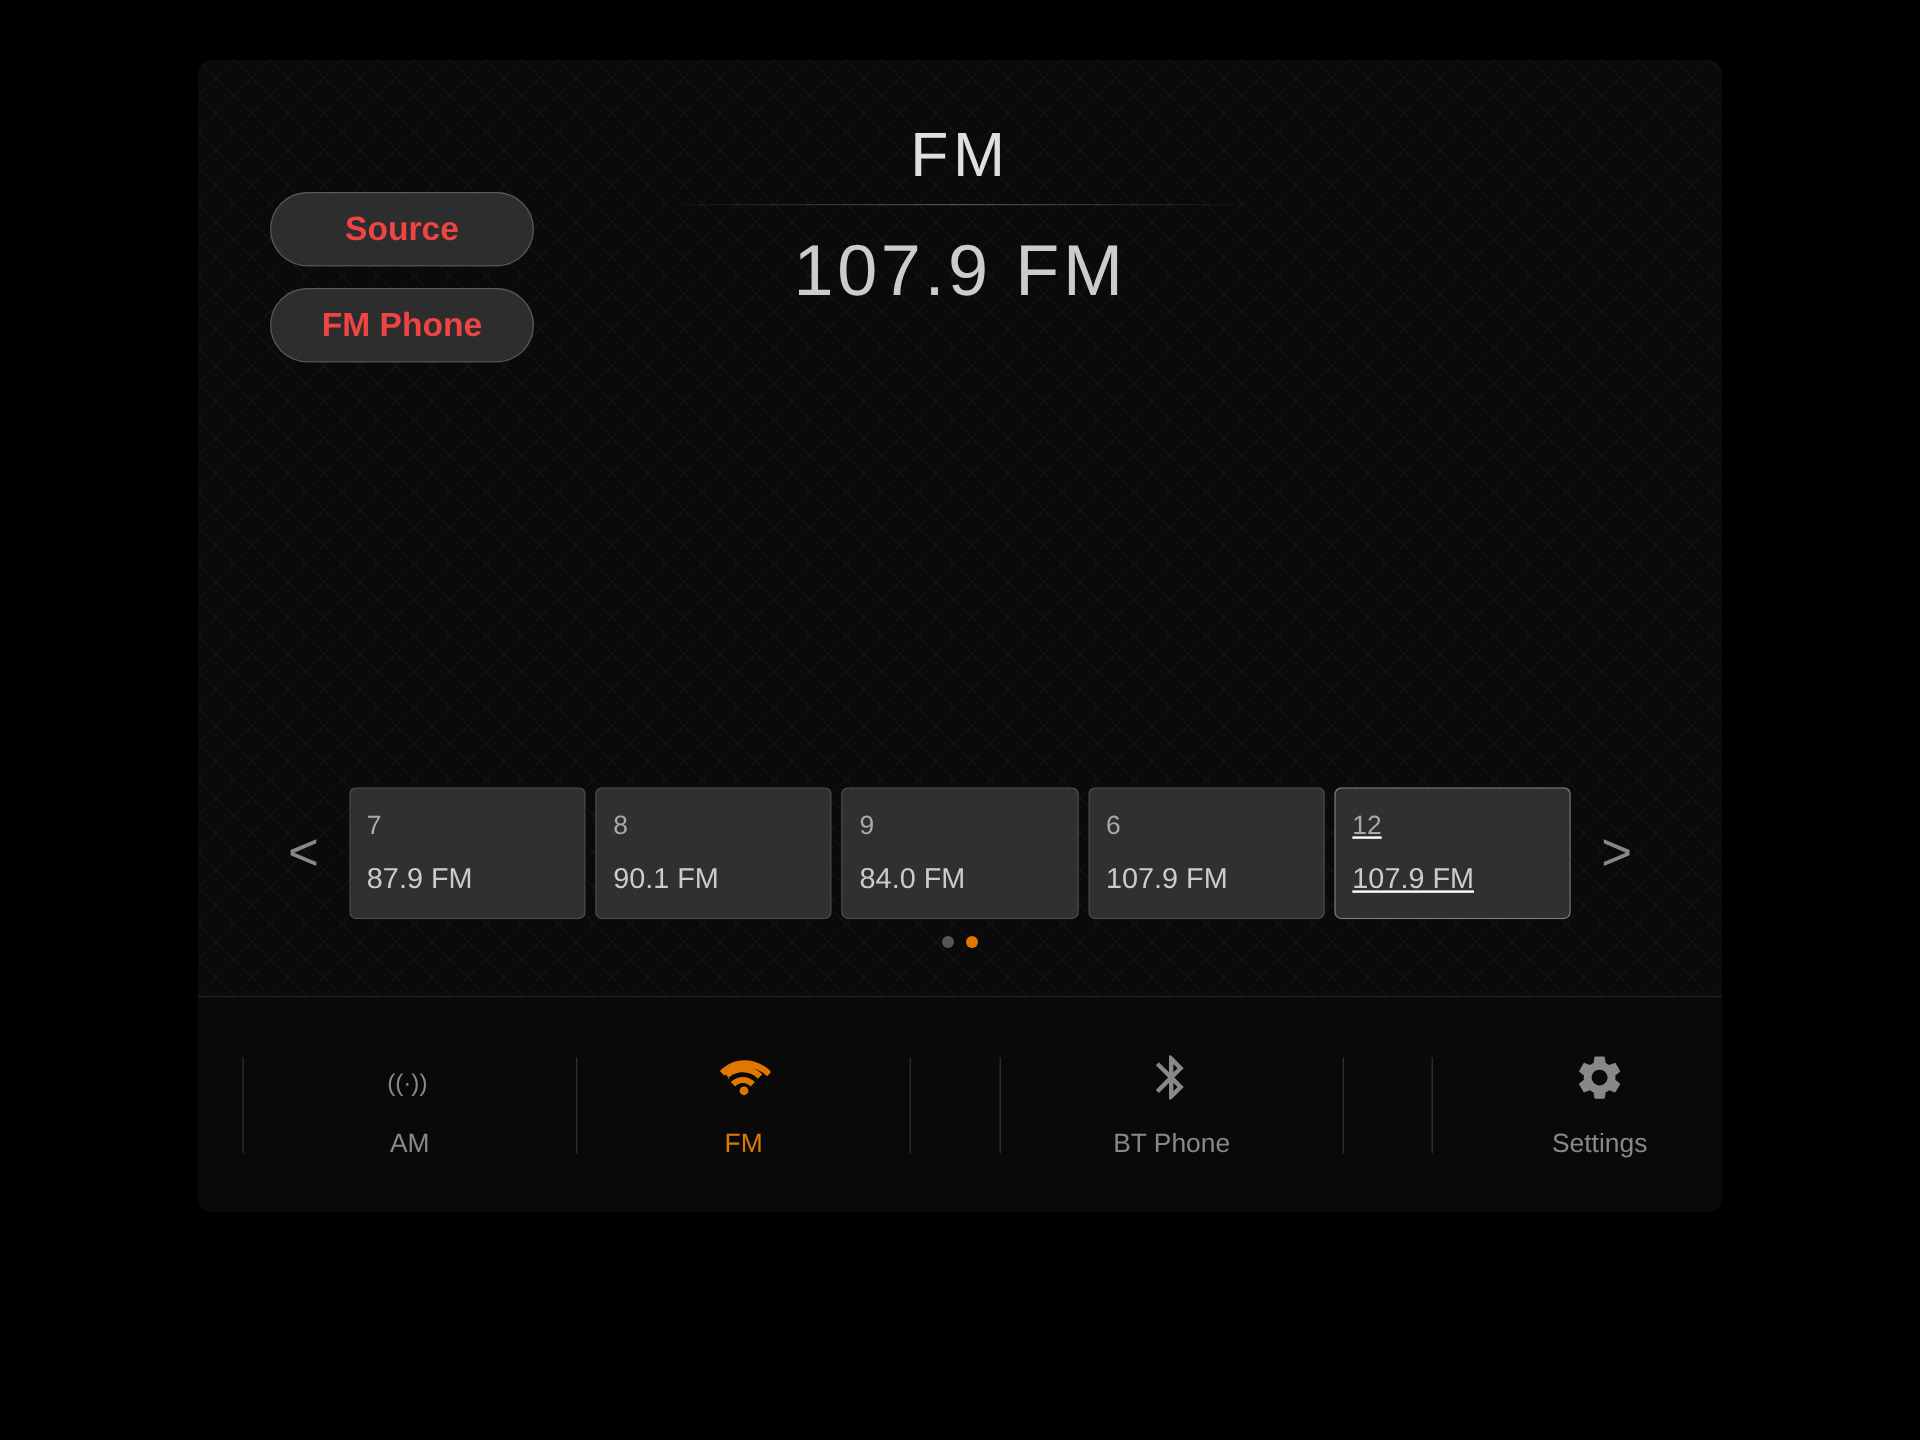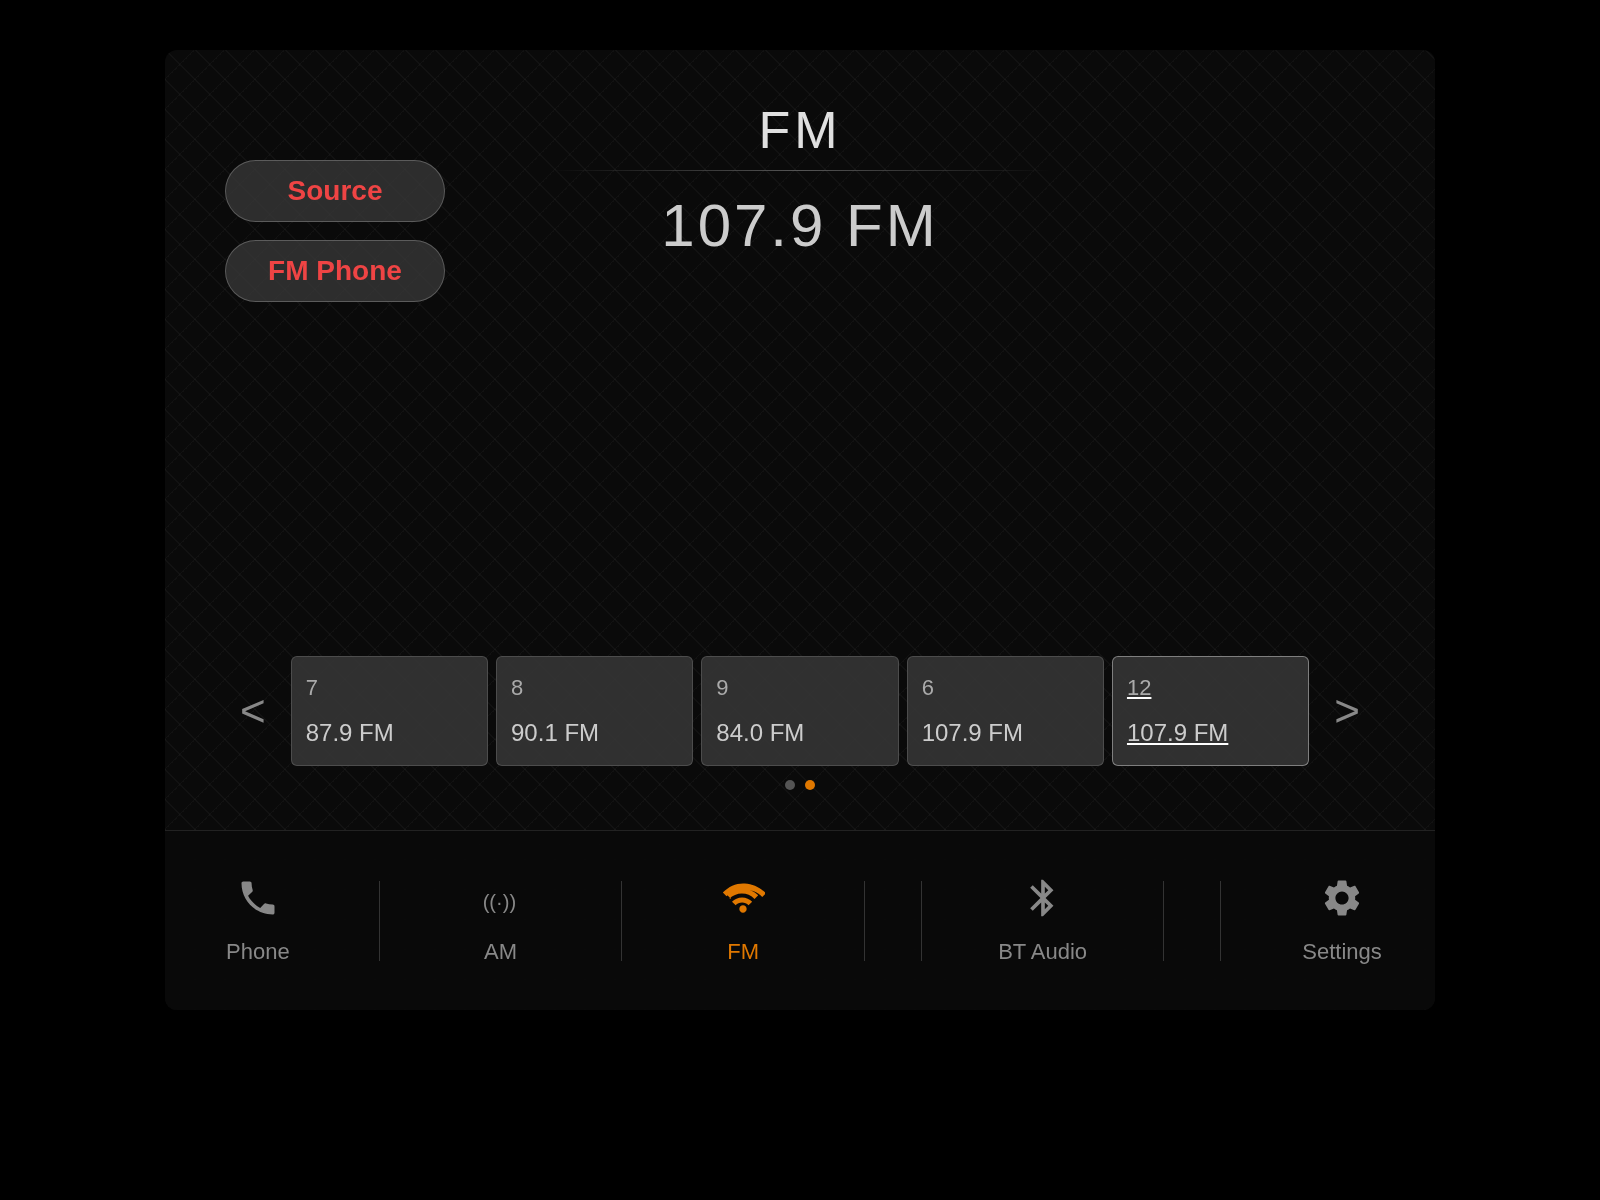--- a/index.html
+++ b/index.html
@@ -280,47 +280,41 @@
         </div>
       <div class="nav-arrow">&gt;</div>
     </div>
     <div class="page-dots" id="page-dots">
         <div class="dot"></div>
         <div class="dot active"></div>
       </div>
   </div>
 
   <div class="bottom-nav" id="bottom-nav">
-      <div class="nav-item">
-        <div class="nav-icon"><svg class="svg-icon" viewBox="0 0 24 24">
-            <path d="M6.6 10.8c1.4 2.8 3.8 5.1 6.6 6.6l2.2-2.2c.3-.3.7-.4 1-.2 1.1.4 2.3.6 3.6.6.6 0 1 .4 1 1V20c0 .6-.4 1-1 1-9.4 0-17-7.6-17-17 0-.6.4-1 1-1h3.5c.6 0 1 .4 1 1 0 1.3.2 2.5.6 3.6.1.3 0 .7-.2 1L6.6 10.8z"></path>
-          </svg></div>
-        <div class="nav-label">Phone</div>
-      </div>
       <div class="nav-divider"></div>
       <div class="nav-item">
         <div class="nav-icon"><svg class="svg-icon" viewBox="0 0 24 24">
             <text x="2" y="18" font-size="11" fill="currentColor">((·))</text>
           </svg></div>
         <div class="nav-label">AM</div>
       </div>
       <div class="nav-divider"></div>
       <div class="nav-item active">
         <div class="nav-icon"><svg class="svg-icon" viewBox="0 0 24 24">
             <path d="M1 9l2 2c2.8-2.8 6.5-4 10.2-3.8 3.5.2 6.8 1.7 9.3 4.2l2-2C21.3 6.2 17.3 4.3 13 4.1 8.6 3.8 4.4 5.5 1 9zm3.5 3.5c1.8-1.8 4.3-2.9 6.9-2.9s5 1 6.9 2.9l2-2C18 8.2 15.1 7 12 7s-6 1.2-8.5 3.5l2 2zm3.5 3.5c.9-.9 2.1-1.5 3.5-1.5s2.6.6 3.5 1.5l2-2c-1.4-1.4-3.3-2.3-5.5-2.3s-4.1.9-5.5 2.3l2 2zM12 20c1.1 0 2-.9 2-2s-.9-2-2-2-2 .9-2 2 .9 2 2 2z"></path>
           </svg></div>
         <div class="nav-label">FM</div>
       </div>
       <div class="nav-divider"></div>
       <div class="nav-divider"></div>
       <div class="nav-item">
         <div class="nav-icon"><svg class="svg-icon" viewBox="0 0 24 24">
             <path d="M17.71 7.71L12 2h-1v7.59L6.41 5 5 6.41 10.59 12 5 17.59 6.41 19 11 14.41V22h1l5.71-5.71-4.3-4.29 4.3-4.29zM13 5.83l1.88 1.88L13 9.59V5.83zm1.88 10.46L13 18.17v-3.76l1.88 1.88z"></path>
           </svg></div>
-        <div class="nav-label">BT Audio</div>
+        <div class="nav-label">BT Phone</div>
       </div>
       <div class="nav-divider"></div>
       <div class="nav-divider"></div>
       <div class="nav-item">
         <div class="nav-icon"><svg class="svg-icon" viewBox="0 0 24 24">
             <path d="M19.14,12.94c0.04-0.3,0.06-0.61,0.06-0.94c0-0.32-0.02-0.64-0.07-0.94l2.03-1.58c0.18-0.14,0.23-0.41,0.12-0.61 l-1.92-3.32c-0.12-0.22-0.37-0.29-0.59-0.22l-2.39,0.96c-0.5-0.38-1.03-0.7-1.62-0.94L14.4,2.81c-0.04-0.24-0.24-0.41-0.48-0.41 h-3.84c-0.24,0-0.43,0.17-0.47,0.41L9.25,5.35C8.66,5.59,8.12,5.92,7.63,6.29L5.24,5.33c-0.22-0.08-0.47,0-0.59,0.22L2.74,8.87 C2.62,9.08,2.66,9.34,2.86,9.48l2.03,1.58C4.84,11.36,4.8,11.69,4.8,12s0.02,0.64,0.07,0.94l-2.03,1.58 c-0.18,0.14-0.23,0.41-0.12,0.61l1.92,3.32c0.12,0.22,0.37,0.29,0.59,0.22l2.39-0.96c0.5,0.38,1.03,0.7,1.62,0.94l0.36,2.54 c0.05,0.24,0.24,0.41,0.48,0.41h3.84c0.24,0,0.44-0.17,0.47-0.41l0.36-2.54c0.59-0.24,1.13-0.56,1.62-0.94l2.39,0.96 c0.22,0.08,0.47,0,0.59-0.22l1.92-3.32c0.12-0.22,0.07-0.47-0.12-0.61L19.14,12.94z M12,15.6c-1.98,0-3.6-1.62-3.6-3.6 s1.62-3.6,3.6-3.6s3.6,1.62,3.6,3.6S13.98,15.6,12,15.6z"></path>
           </svg></div>
         <div class="nav-label">Settings</div>
       </div>
     </div>

